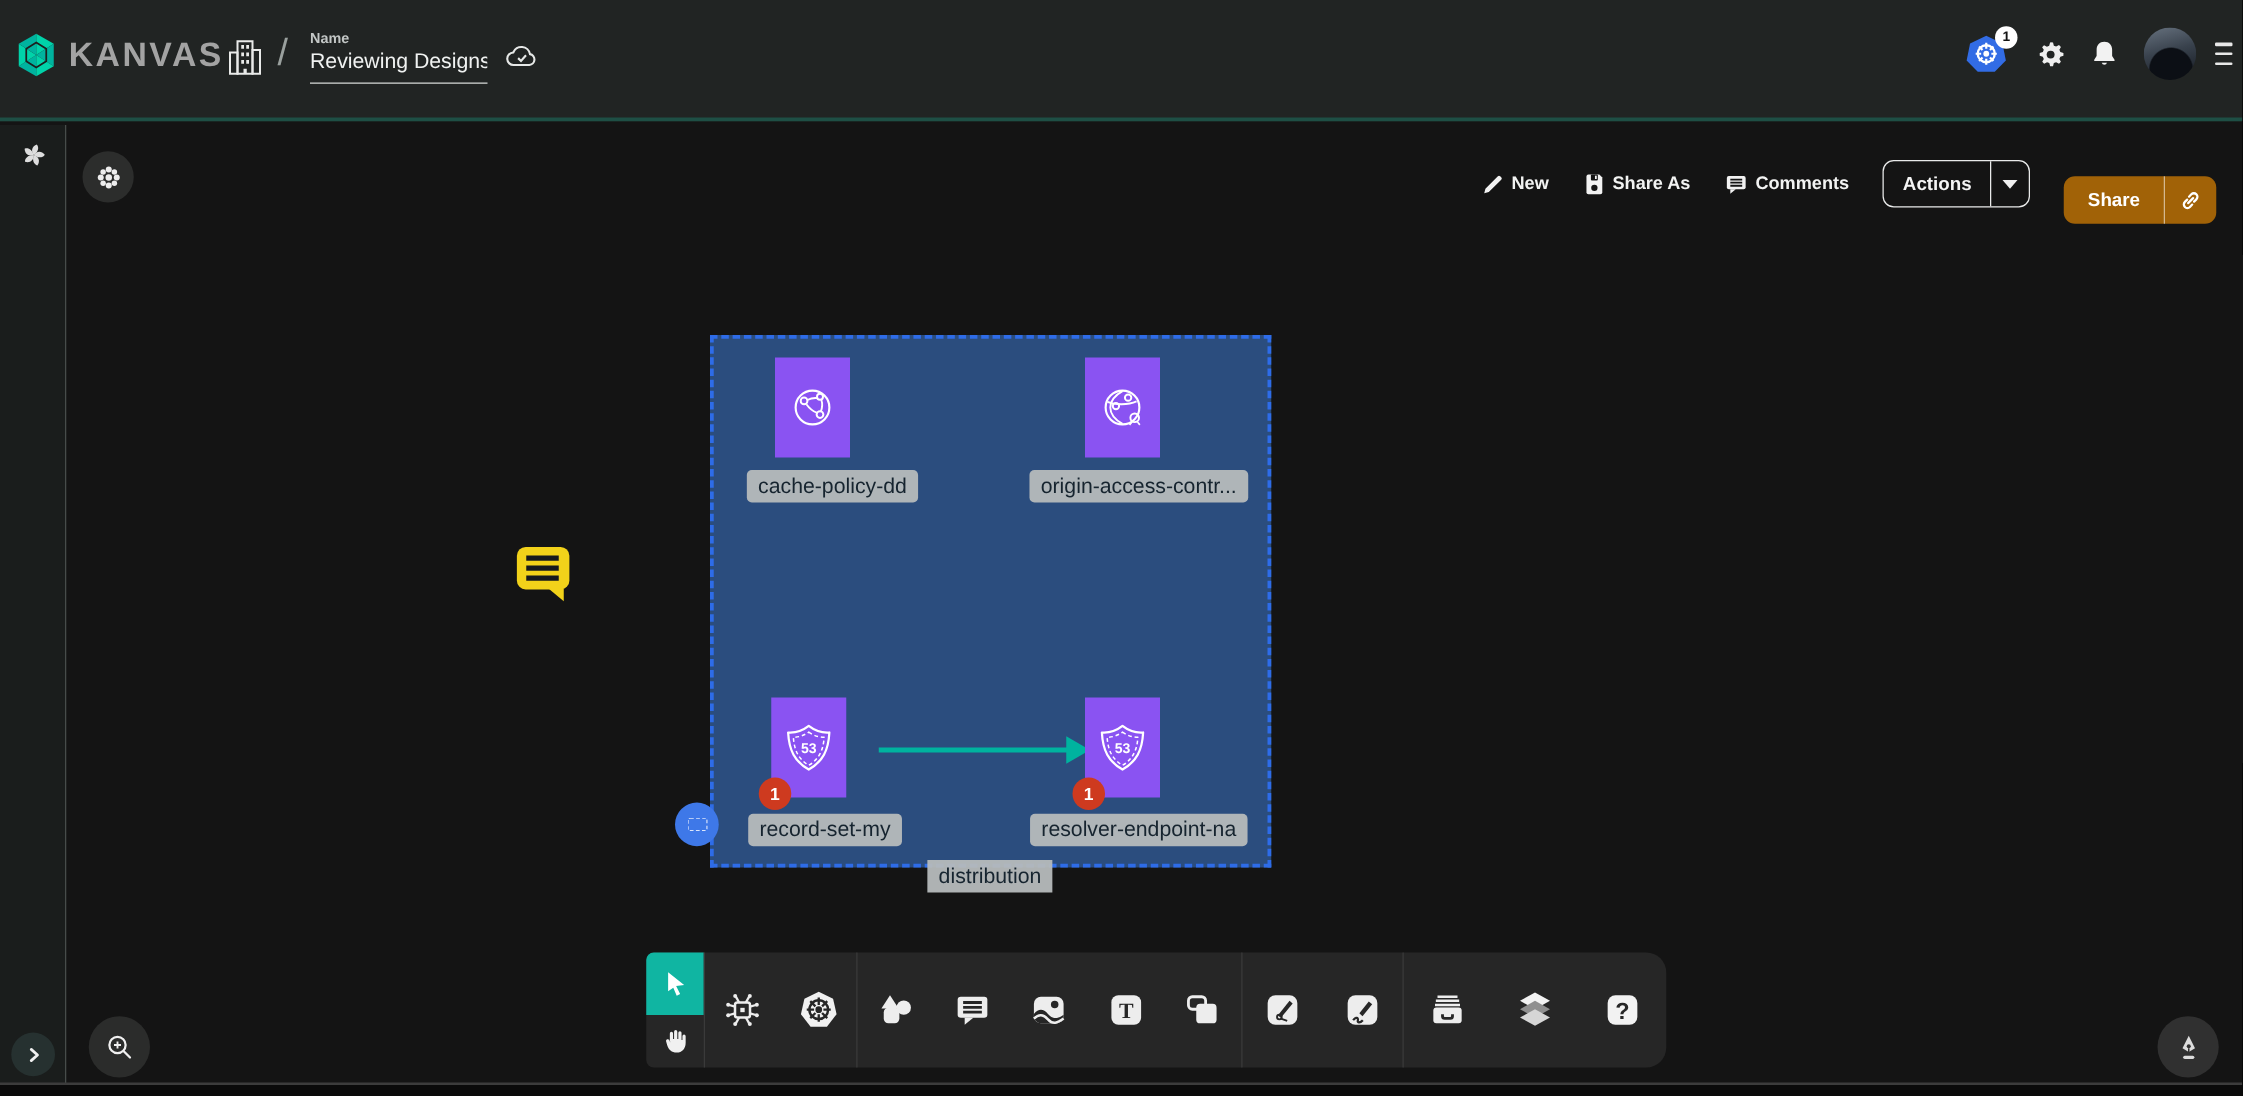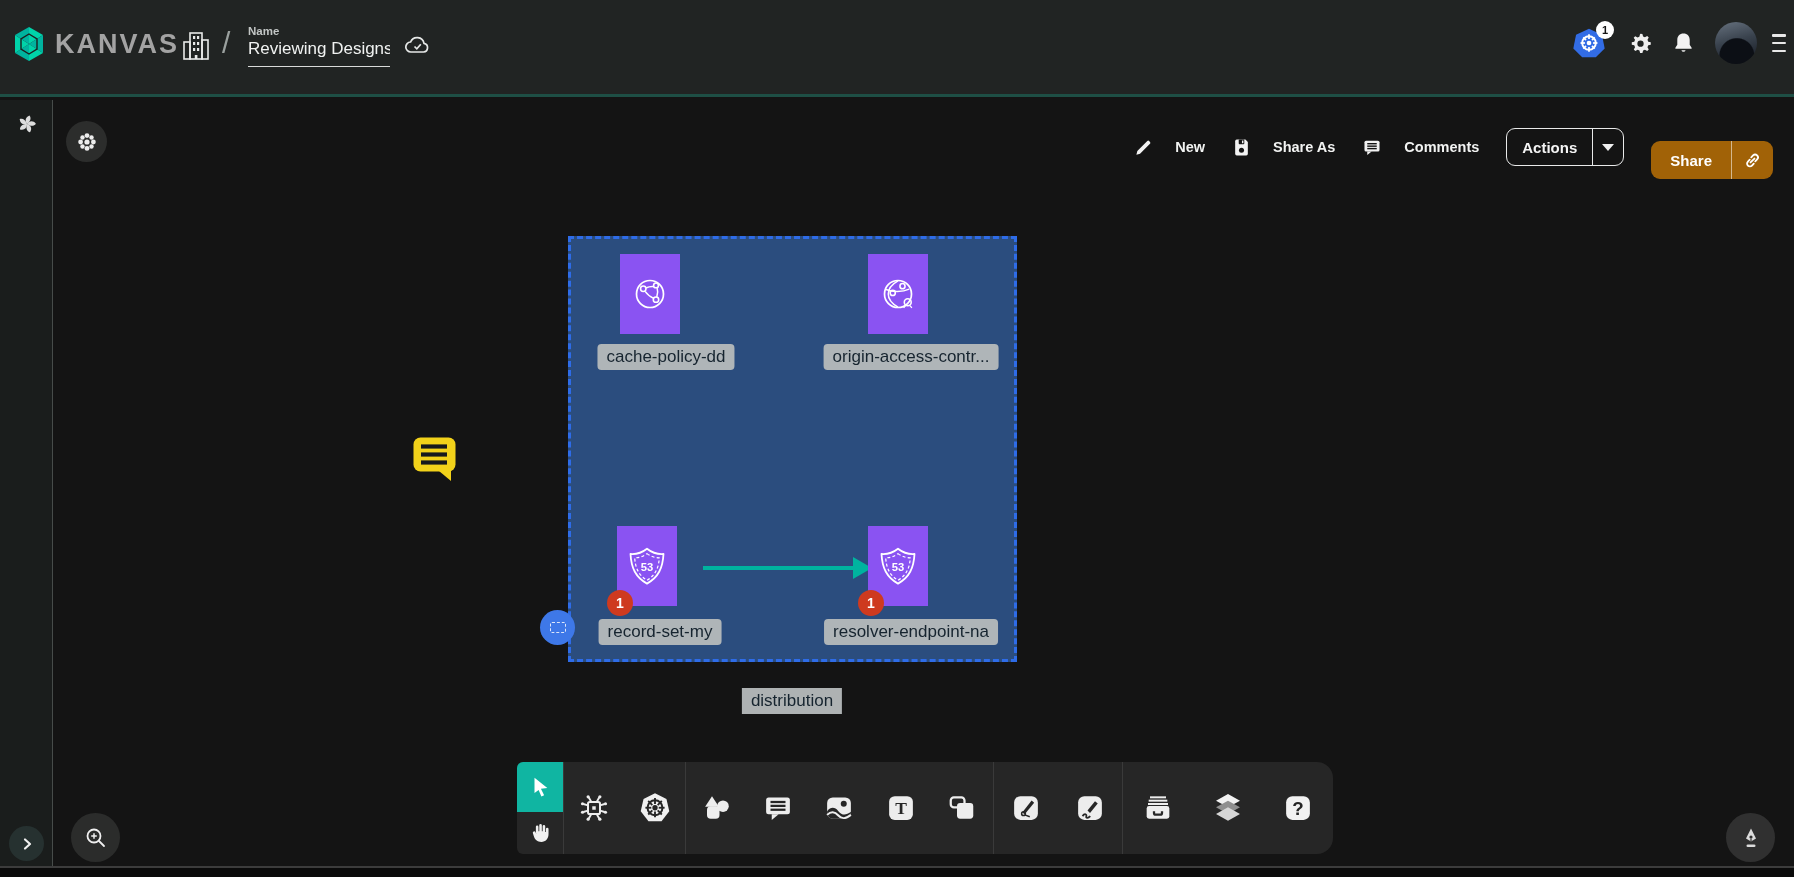--- a/index.html
+++ b/index.html
@@ -46,33 +46,33 @@
   
   .flower-btn { position:absolute; left:66px; top:121px; width:41px; height:41px; border-radius:50%;
                 background:#2c2d2c; display:flex; align-items:center; justify-content:center; cursor:pointer; }
   .zoom-btn { position:absolute; left:71px; top:813px; width:49px; height:49px; border-radius:50%;
               background:#2b2c2b; display:flex; align-items:center; justify-content:center; cursor:pointer; }
   .pen-btn { position:absolute; left:1726px; top:813px; width:49px; height:49px; border-radius:50%;
              background:#303030; display:flex; align-items:center; justify-content:center; cursor:pointer; }
 
   
   .action-bar { position:absolute; top:128px; right:21px; display:flex; align-items:center; gap:27px; height:38px; }
-  .act-item { display:flex; align-items:center; gap:22px; color:#f2f3f2; font-size:14.5px; font-weight:700; cursor:pointer; }
+  .act-item { display:flex; align-items:center; gap:5px; color:#f2f3f2; font-size:14.5px; font-weight:700; cursor:pointer; }
   .actions-btn { display:flex; align-items:stretch; height:38px; border:1.5px solid #e9eaea; border-radius:9px;
                  color:#f4f4f4; cursor:pointer; }
   .actions-label { display:flex; align-items:center; padding:0 15px; font-size:15px;font-weight:bold; }
   .actions-caret { display:flex; align-items:center; justify-content:center; width:31px; border-left:1px solid #e9eaea; }
   .caret-down { width:0; height:0; border-left:6px solid transparent; border-right:6px solid transparent;
                 border-top:7px solid #f0f0f0; }
   .share-btn { display:flex; align-items:stretch; height:38px; border-radius:9px; background:#a16207; color:#fff; cursor:pointer;margin-top:26px; }
   .share-label { display:flex; align-items:center; padding:0 19px; font-size:15px; font-weight:700; }
   .share-link { display:flex; align-items:center; justify-content:center; width:42px; border-left:1px solid rgba(255,255,255,0.55); }
 
   
-  .sel-rect { position:absolute; left:568px; top:236px; width:449px; height:426px;
+  .sel-rect { position:absolute; left:568px; top:268px; width:449px; height:426px;
               background:#2b4d7e; border:3px dashed #2e6ce8; }
   .node-icon { position:absolute; width:60px; height:80px; background:#8a53f2; display:flex;
                align-items:center; justify-content:center; cursor:pointer; }
   .node-label { position:absolute; transform:translateX(-50%); background:rgba(182,186,188,0.95);
                 color:#16242f; font-size:17px; padding:3px 9px; border-radius:4px; white-space:nowrap; }
   .badge-red { position:absolute; width:26px; height:26px; border-radius:50%; background:#ce3a1f; color:#fff;
                font-size:14px; font-weight:700; display:flex; align-items:center; justify-content:center; }
   .edge-line { position:absolute; left:132px; top:327px; width:152px; height:3.5px; background:#00b39f; }
   .edge-head { position:absolute; left:282px; top:318px; width:0; height:0;
                border-top:11px solid transparent; border-bottom:11px solid transparent; border-left:19px solid #00b39f; }

